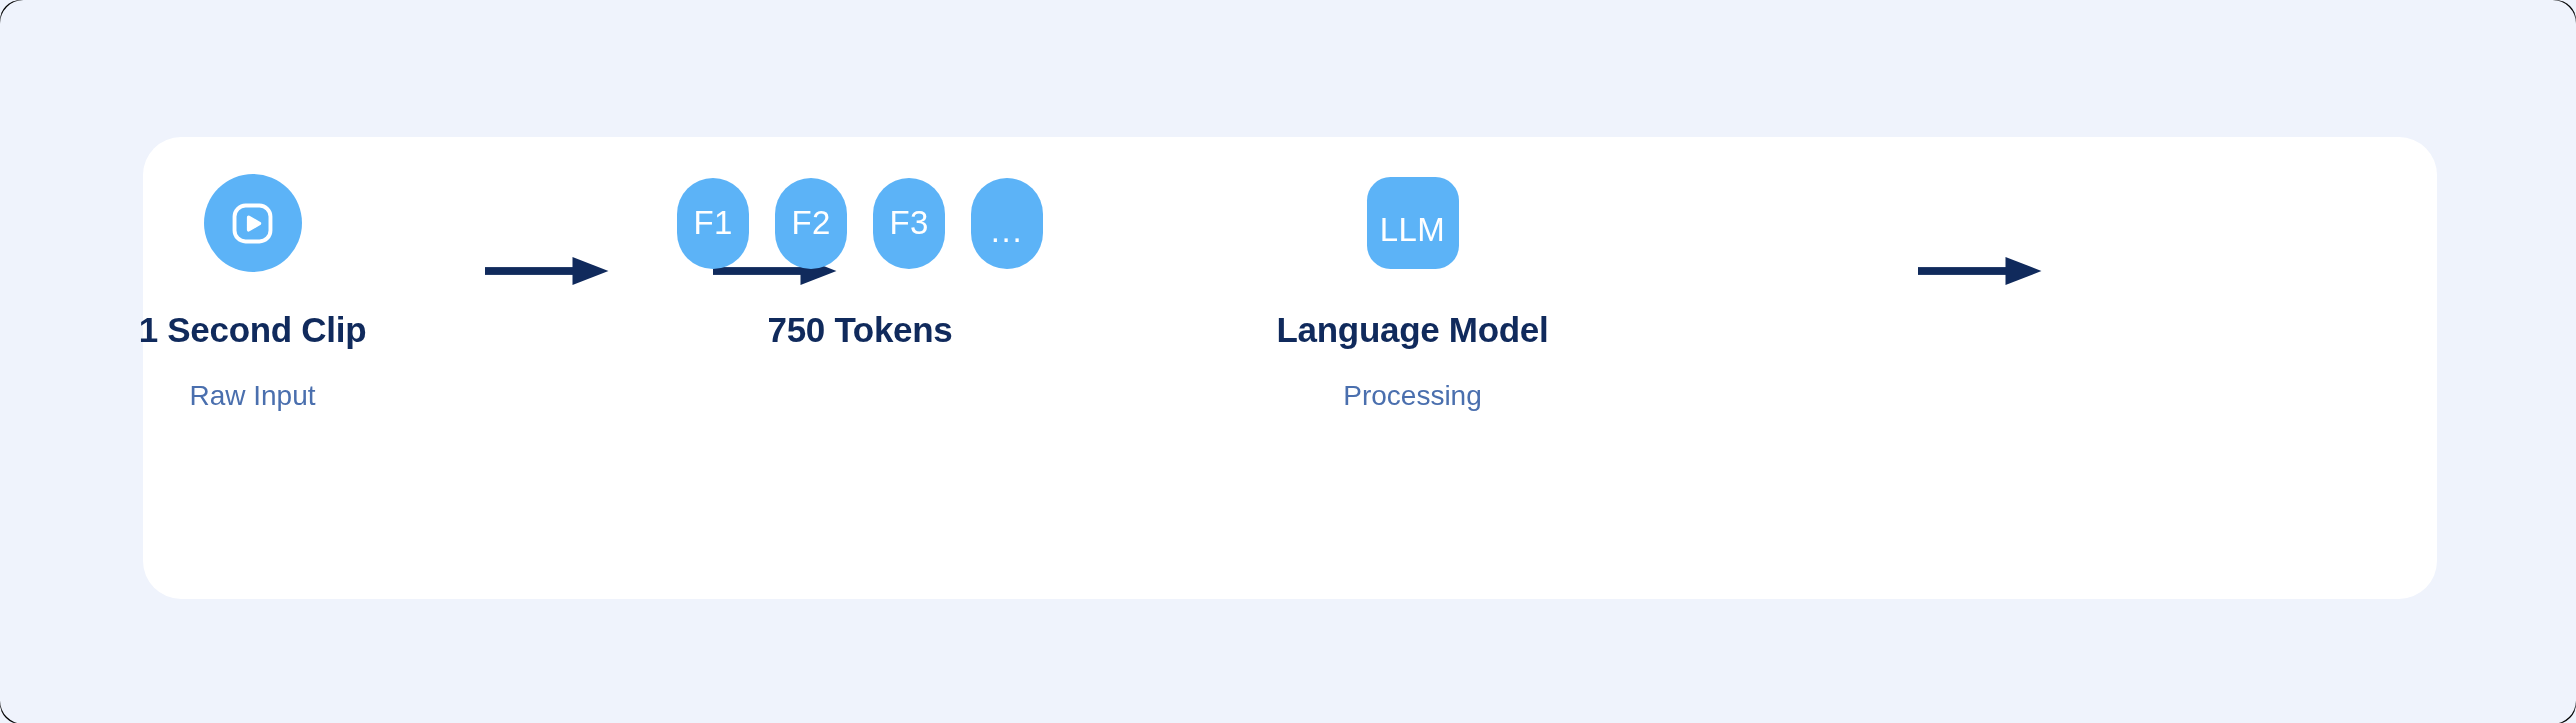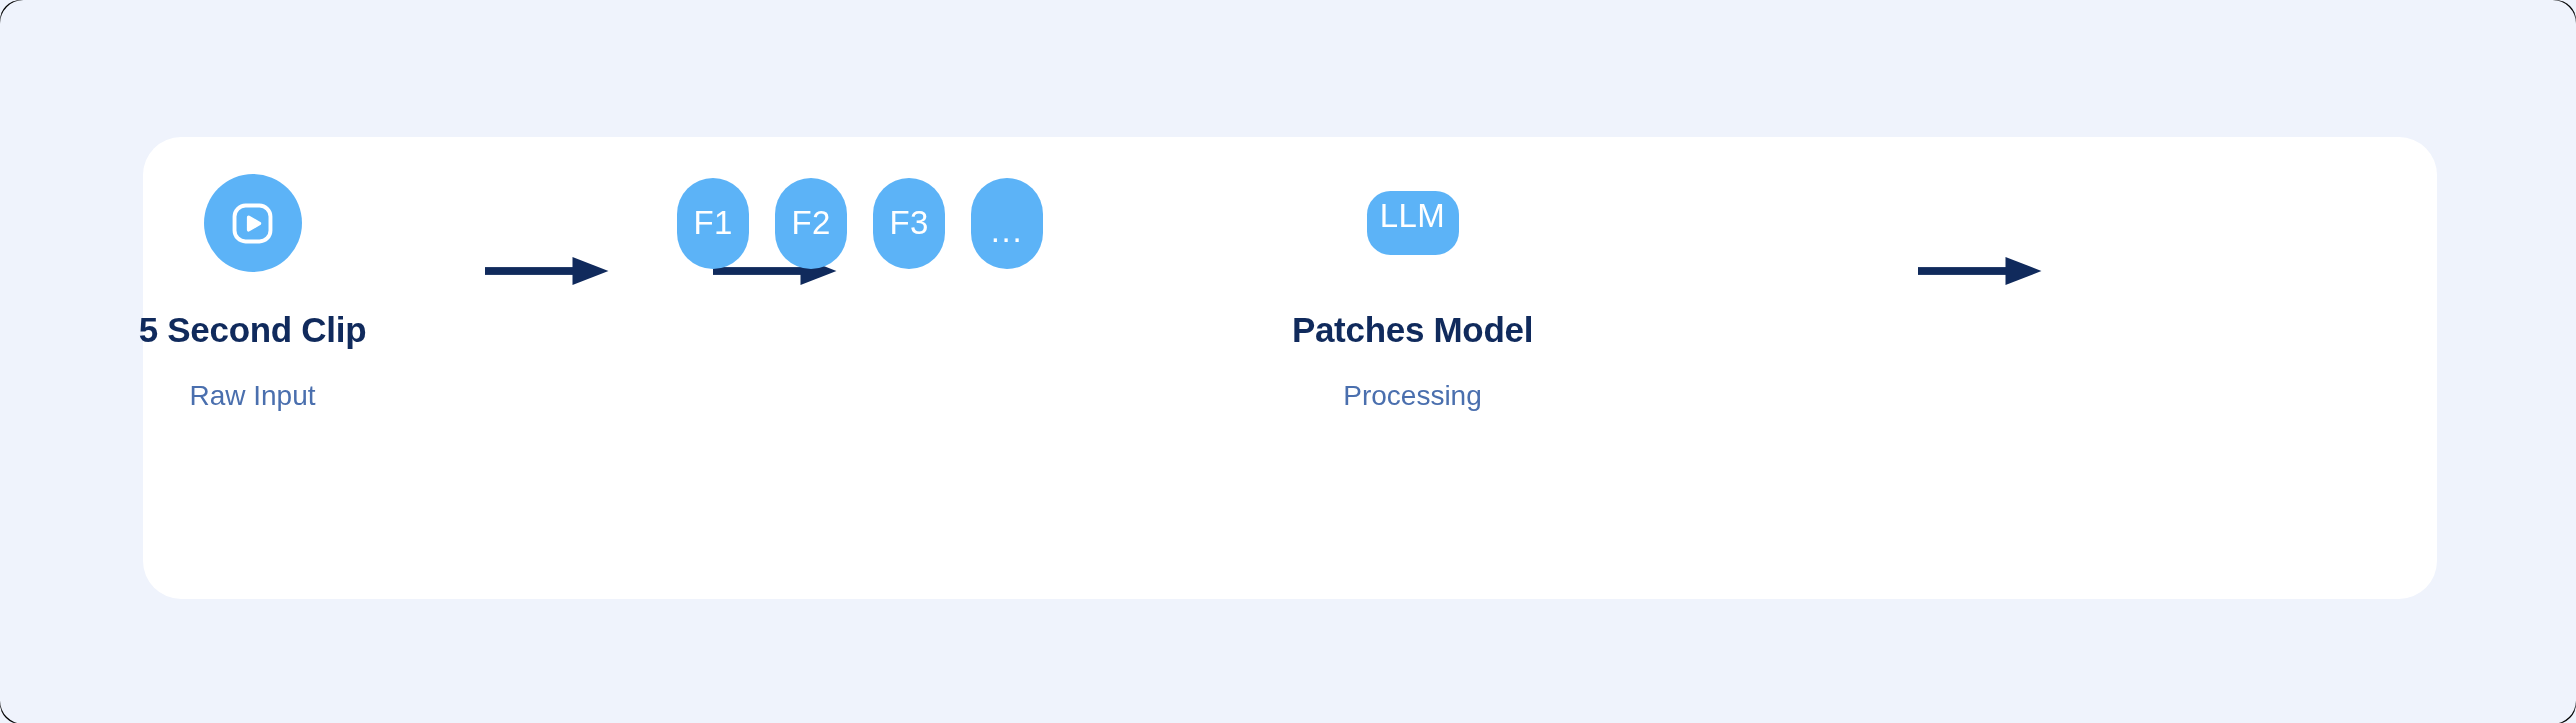--- a/index.html
+++ b/index.html
@@ -148,21 +148,21 @@
   .token-pill.ellipsis {
     font-size: 33px;
     align-items: flex-end;
     padding-bottom: 19px;
     letter-spacing: 1.6px;
   }
 
   
   .llm-box {
     width: 92px;
-    height: 64px;
+    height: 92px;
     border-radius: 23.5px;
     background: #5cb3f7;
     color: #ffffff;
     font-size: 33px;
     font-weight: normal;
     display: flex;
     align-items: flex-end;
     justify-content: center;
     padding-bottom: 20.4px;
     box-sizing: border-box;
@@ -193,21 +193,21 @@
         <div class="stage-visual">
           <div class="circle-badge">
             <span>
               <svg width="49" height="49" viewBox="0 0 24 24" fill="none">
                 <rect x="3.2" y="3.2" width="17.6" height="17.6" rx="5.4" stroke="#ffffff" stroke-width="1.9"></rect>
                 <path d="M10.1 8.9 L15.4 12 L10.1 15.1 Z" fill="#ffffff" stroke="#ffffff" stroke-width="1.7" stroke-linejoin="round"></path>
               </svg>
             </span>
           </div>
         </div>
-        <div class="stage-title">5 Second Clip</div>
+        <div class="stage-title">1 Second Clip</div>
         <div class="stage-sub">Raw Input</div>
       </div>
 
       <div class="arrow" id="arrow-1">
         <svg width="125" height="38" viewBox="0 0 160 48">
           <rect x="0" y="19" width="120" height="10" fill="#102a5c"></rect>
           <path d="M112 6 L158 24 L112 42 Z" fill="#102a5c"></path>
         </svg>
       </div>
 
@@ -221,34 +221,35 @@
 
       <div class="stage" id="stage-tokens">
         <div class="stage-visual">
           <div class="pill-row">
             <div class="token-pill">F1</div>
             <div class="token-pill">F2</div>
             <div class="token-pill">F3</div>
             <div class="token-pill ellipsis">...</div>
           </div>
         </div>
+        <div class="stage-title">750 Tokens</div>
       </div>
 
       <div class="arrow" id="arrow-3">
         <svg width="125" height="38" viewBox="0 0 160 48">
           <rect x="0" y="19" width="120" height="10" fill="#102a5c"></rect>
           <path d="M112 6 L158 24 L112 42 Z" fill="#102a5c"></path>
         </svg>
       </div>
 
       <div class="stage" id="stage-llm">
         <div class="stage-visual">
           <div class="llm-box">LLM</div>
         </div>
-        <div class="stage-title">Patches Model</div>
+        <div class="stage-title">Language Model</div>
         <div class="stage-sub">Processing</div>
       </div>
 
     </div>
   </div>
 
   <div class="corner-cover tl"></div>
   <div class="corner-cover tr"></div>
   <div class="corner-cover bl"></div>
   <div class="corner-cover br"></div>

